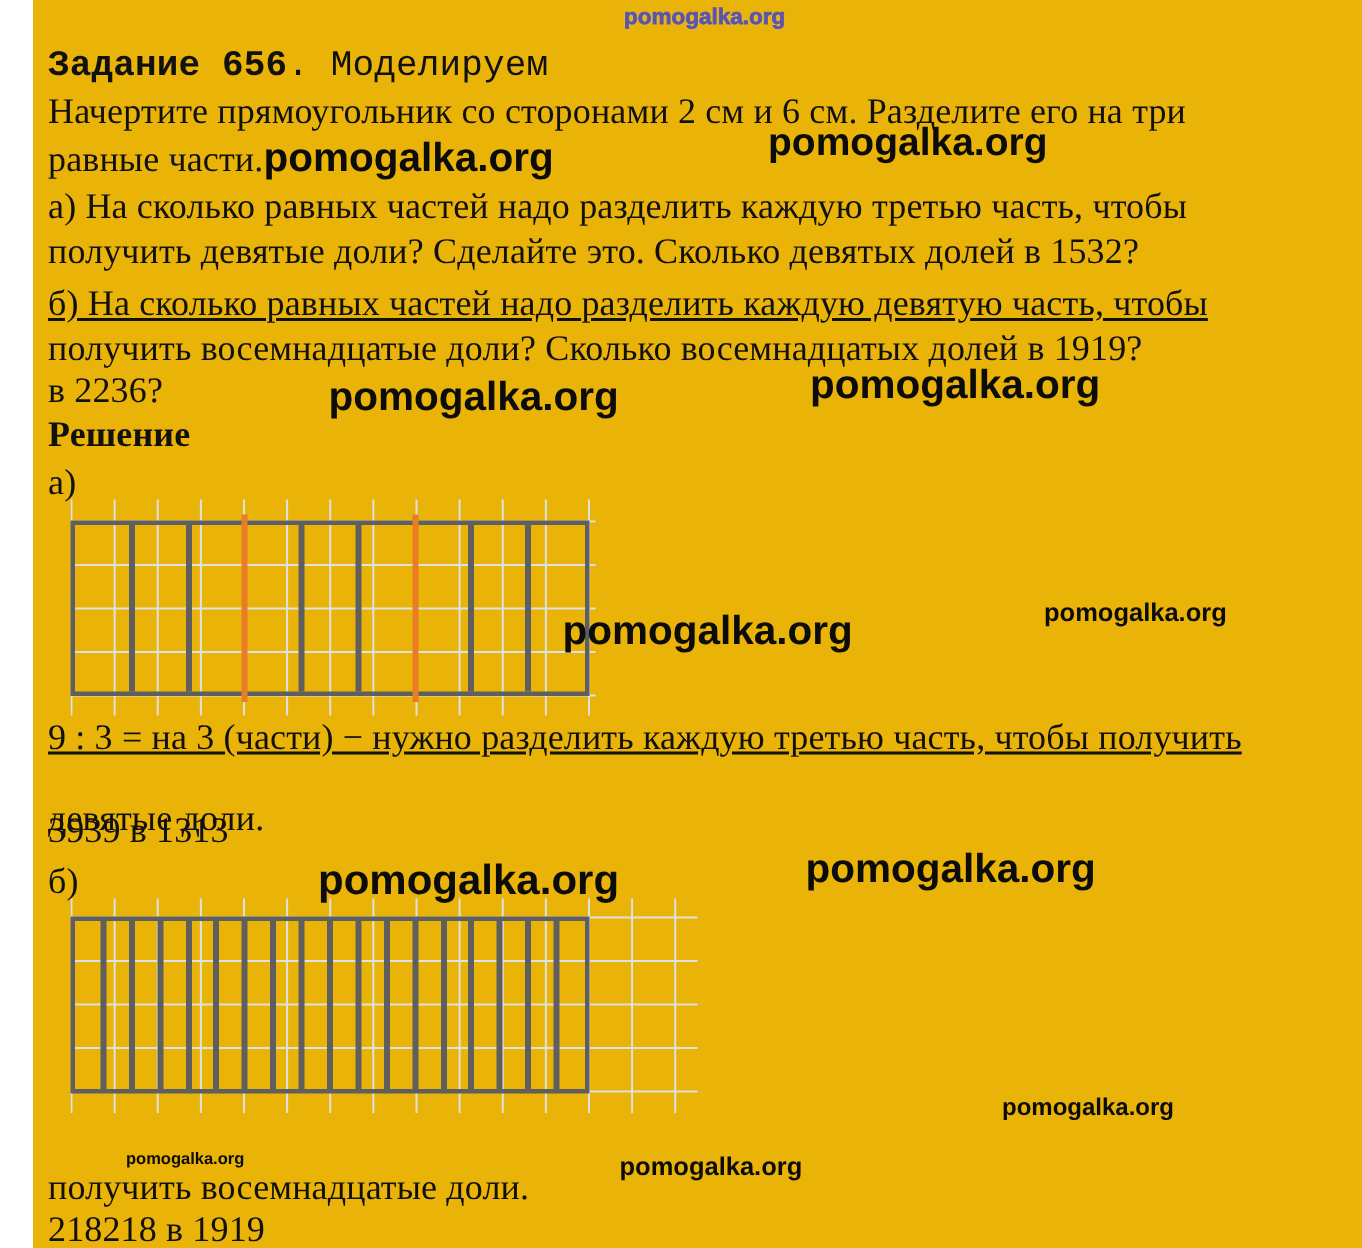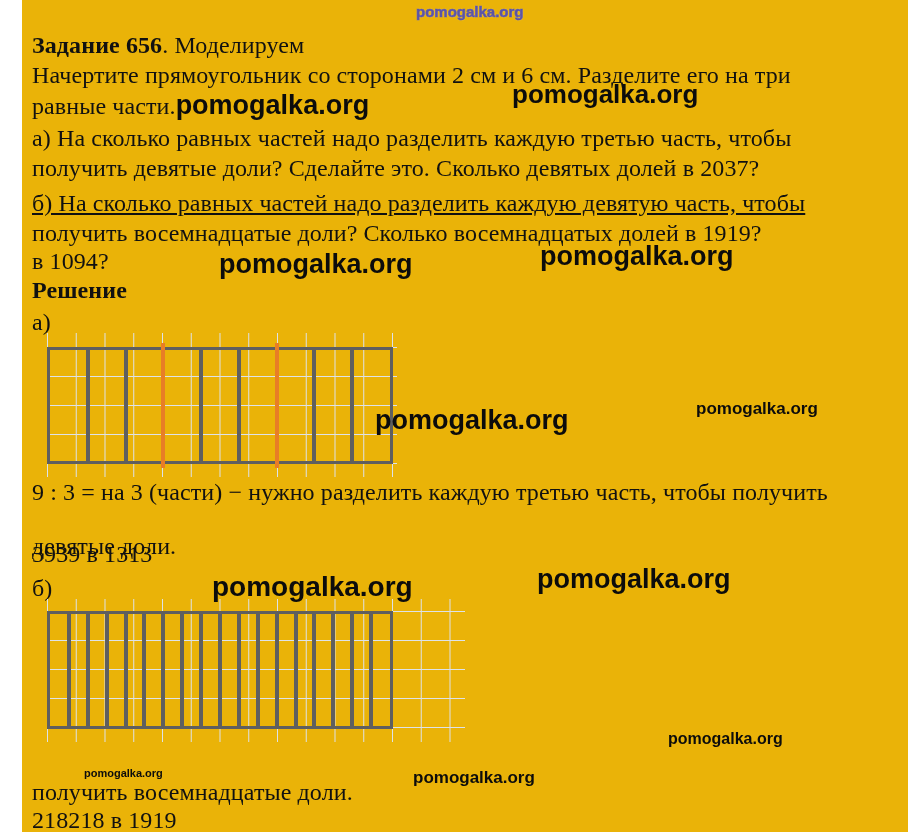--- a/index.html
+++ b/index.html
@@ -68,35 +68,35 @@
     top:-7px;bottom:-7px;
   }
 </style>
 </head>
 <body>
 
 <div id="page">
 
   <span class="wm wm-blue" style="left:394px;top:4px;font-size:15px;">pomogalka.org</span>
 
-  <div class="line" style="top:31px;">
+  <div class="line" style="top:31px;font-family:Liberation Mono, monospace;">
     <span class="bold">Задание 656</span><span>. Моделируем</span>
   </div>
 
   <div class="line" style="top:61px;">Начертите прямоугольник со сторонами 2 см и 6 см. Разделите его на три</div>
   <div class="line" style="top:91px;">
     <span>равные части.</span><span class="wm-inline">pomogalka.org</span>
   </div>
   <span class="wm" style="left:490px;top:81px;font-size:26px;">pomogalka.org</span>
 
   <div class="line" style="top:124px;">а) На сколько равных частей надо разделить каждую третью часть, чтобы</div>
-  <div class="line" style="top:154px;">получить девятые доли? Сделайте это. Сколько девятых долей в 2037?</div>
+  <div class="line" style="top:154px;">получить девятые доли? Сделайте это. Сколько девятых долей в 1532?</div>
   <div class="line" style="top:189px;text-decoration:underline;">б) На сколько равных частей надо разделить каждую девятую часть, чтобы</div>
   <div class="line" style="top:219px;">получить восемнадцатые доли? Сколько восемнадцатых долей в 1919?</div>
-  <div class="line" style="top:247px;">в 1094?</div>
+  <div class="line" style="top:247px;">в 2236?</div>
 
   <span class="wm" style="left:197px;top:251px;font-size:27px;">pomogalka.org</span>
   <span class="wm" style="left:518px;top:243px;font-size:27px;">pomogalka.org</span>
 
   <div class="line bold" style="top:276px;">Решение</div>
   <div class="line" style="top:308px;">а)</div>
 
   <div class="grid" style="left:25px;top:333px;width:350px;height:144px;background-position:0 14px;"></div>
   <div class="rect" style="left:25px;top:347px;width:346px;height:117px;">
       <div class="divider" style="left: 11.1111%;"></div>
@@ -105,21 +105,21 @@
       <div class="divider" style="left: 44.4444%;"></div>
       <div class="divider" style="left: 55.5556%;"></div>
       <div class="divider orange" style="left: 66.6667%;"></div>
       <div class="divider" style="left: 77.7778%;"></div>
       <div class="divider" style="left: 88.8889%;"></div>
     </div>
 
   <span class="wm" style="left:353px;top:407px;font-size:27px;">pomogalka.org</span>
   <span class="wm" style="left:674px;top:400px;font-size:17px;">pomogalka.org</span>
 
-  <div class="line" style="top:478px;">9 : 3 = на 3 (части) − нужно разделить каждую третью часть, чтобы получить</div>
+  <div class="line" style="top:478px;text-decoration:underline;">9 : 3 = на 3 (части) − нужно разделить каждую третью часть, чтобы получить</div>
   <div class="line" style="top:532px;text-align:center;">девятые доли.</div>
   <div class="line" style="top:540px;">3939 в 1313</div>
 
   <div class="line" style="top:574px;">б)</div>
   <span class="wm" style="left:190px;top:573px;font-size:28px;">pomogalka.org</span>
   <span class="wm" style="left:515px;top:566px;font-size:27px;font-weight:600;">pomogalka.org</span>
 
   <div class="grid" style="left:25px;top:599px;width:418px;height:143px;background-position:0 12px;"></div>
   <div class="rect" style="left:25px;top:611px;width:346px;height:118px;">
       <div class="divider" style="left: 5.55556%;"></div>

